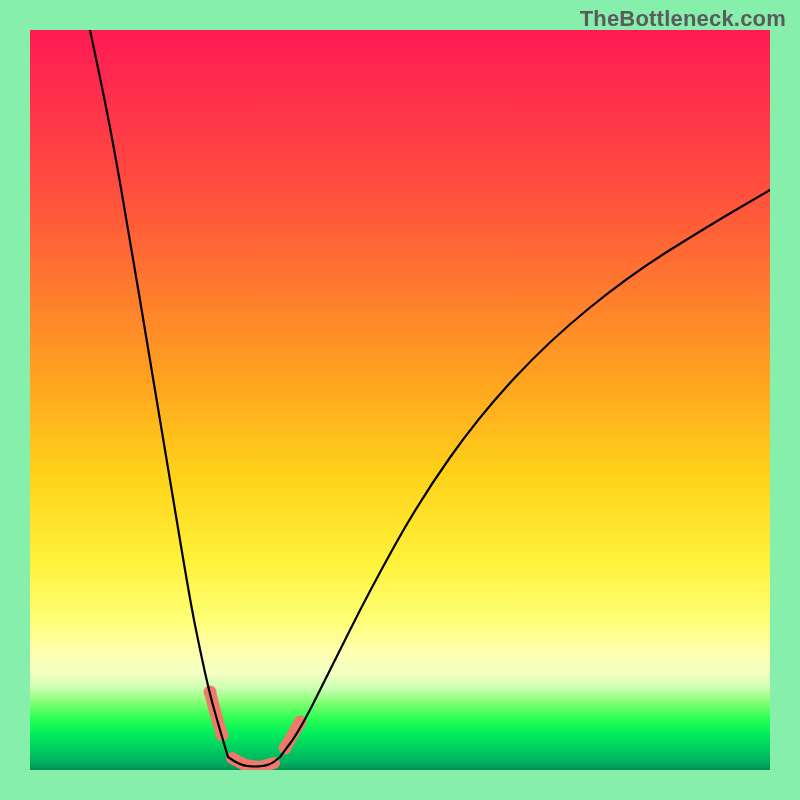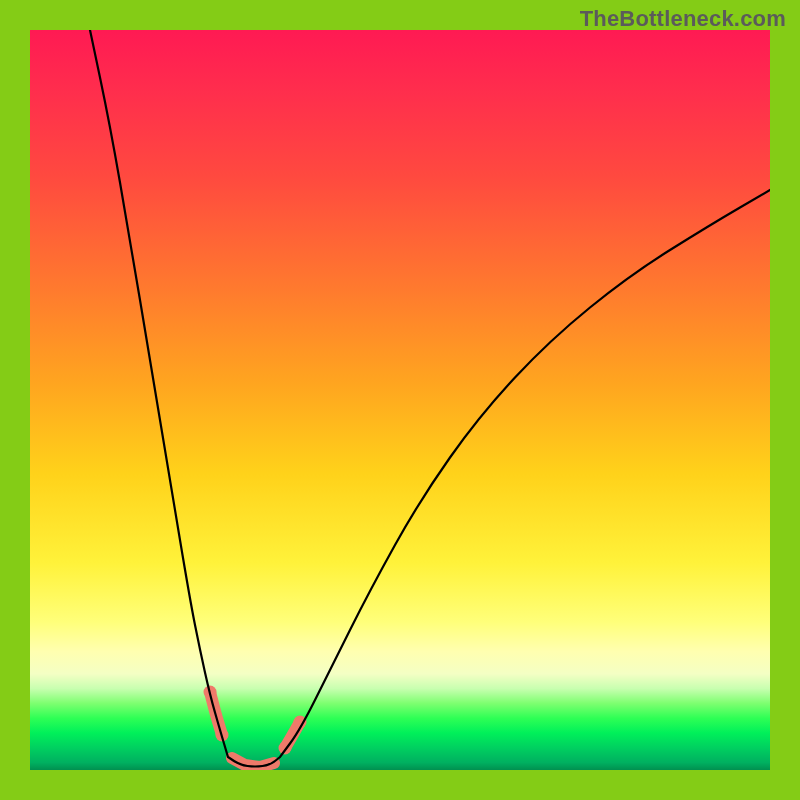--- a/index.html
+++ b/index.html
@@ -8,21 +8,21 @@
     width: 800px;
     height: 800px;
     background: #000;
     overflow: hidden;
     font-family: Arial, Helvetica, sans-serif;
   }
   .frame {
     position: absolute;
     left: 0; top: 0;
     width: 800px; height: 800px;
-    background: #84cc16;
+    background: #86efac;
   }
   .plot-area {
     position: absolute;
     left: 30px;
     top: 30px;
     width: 740px;
     height: 740px;
     overflow: hidden;
   }
   .gradient {

